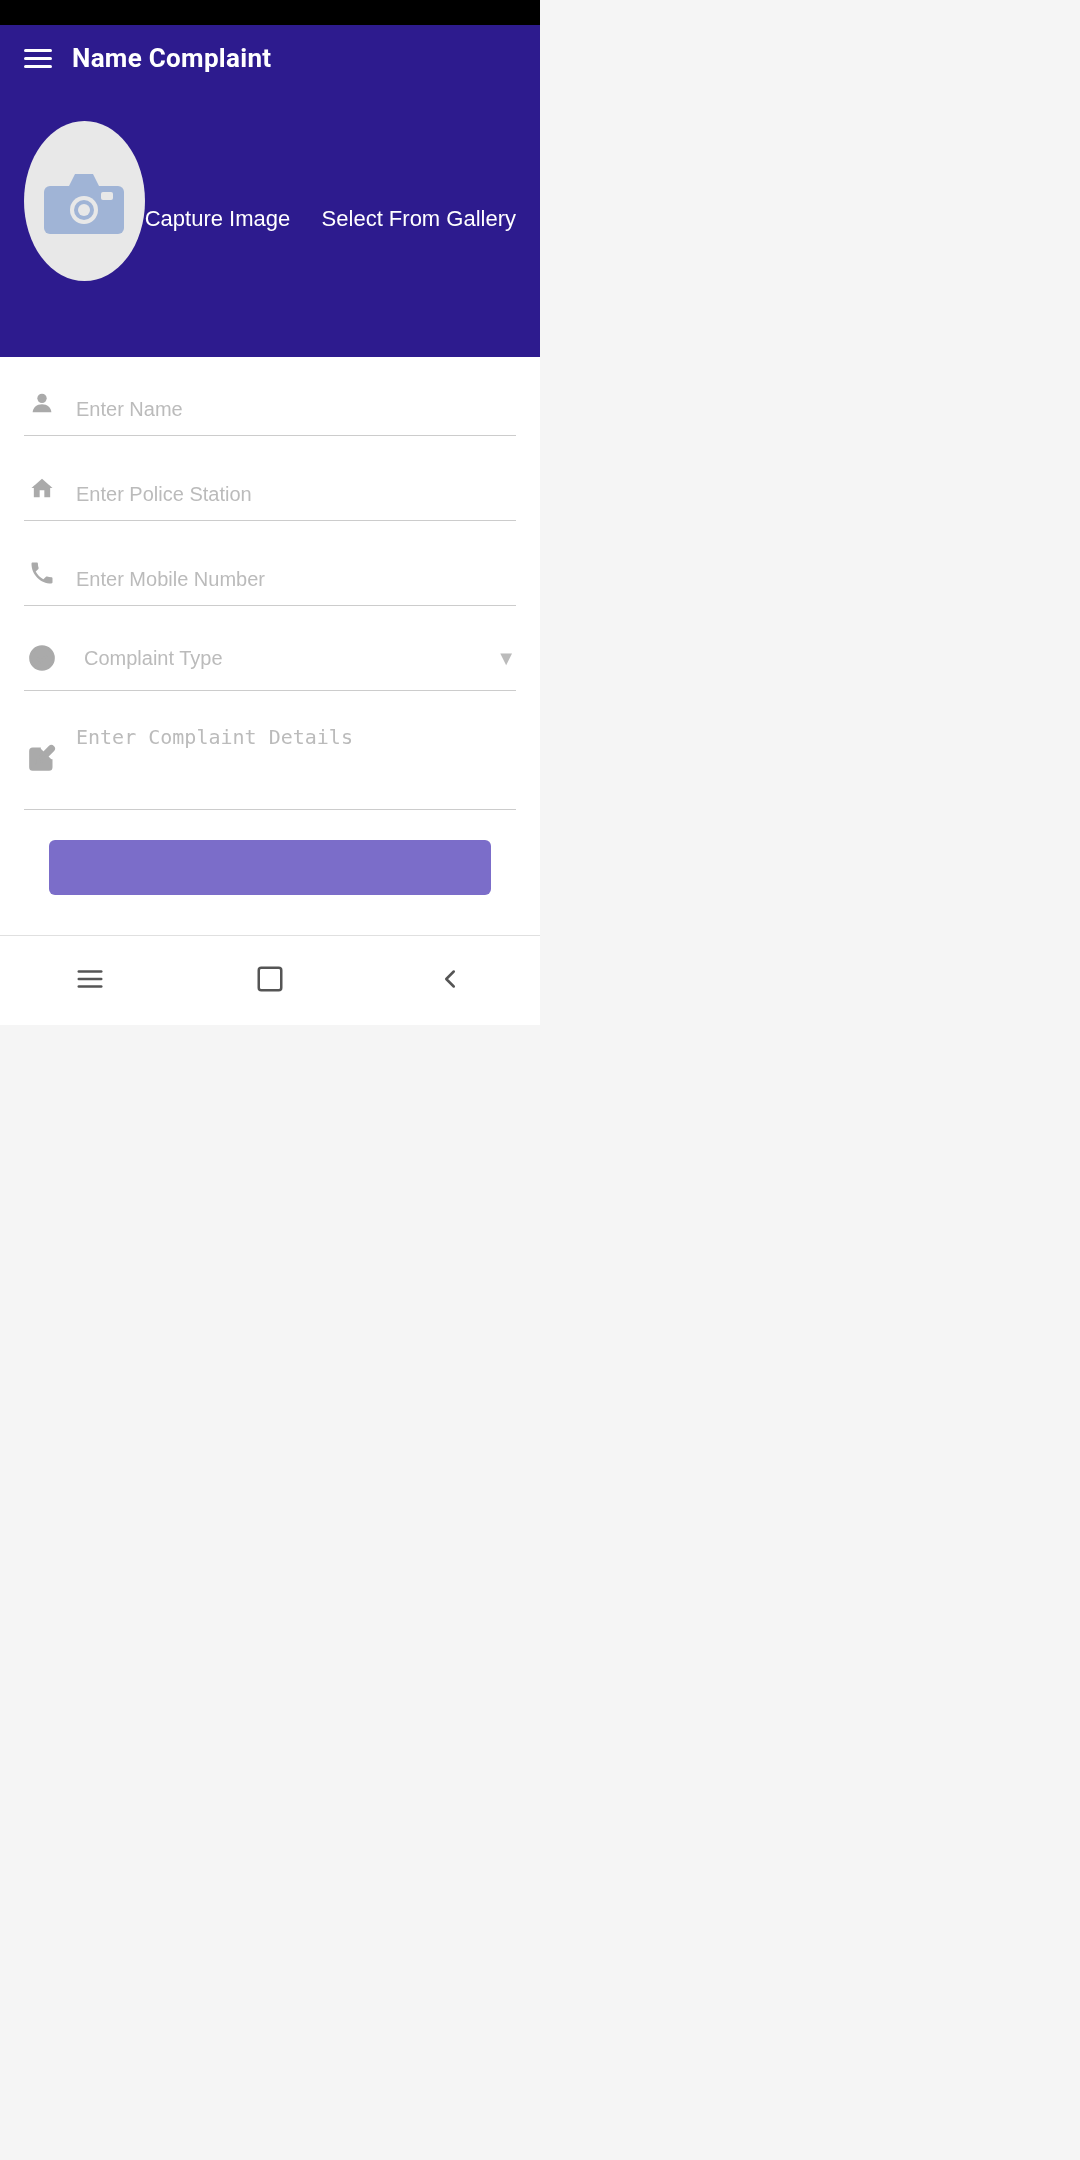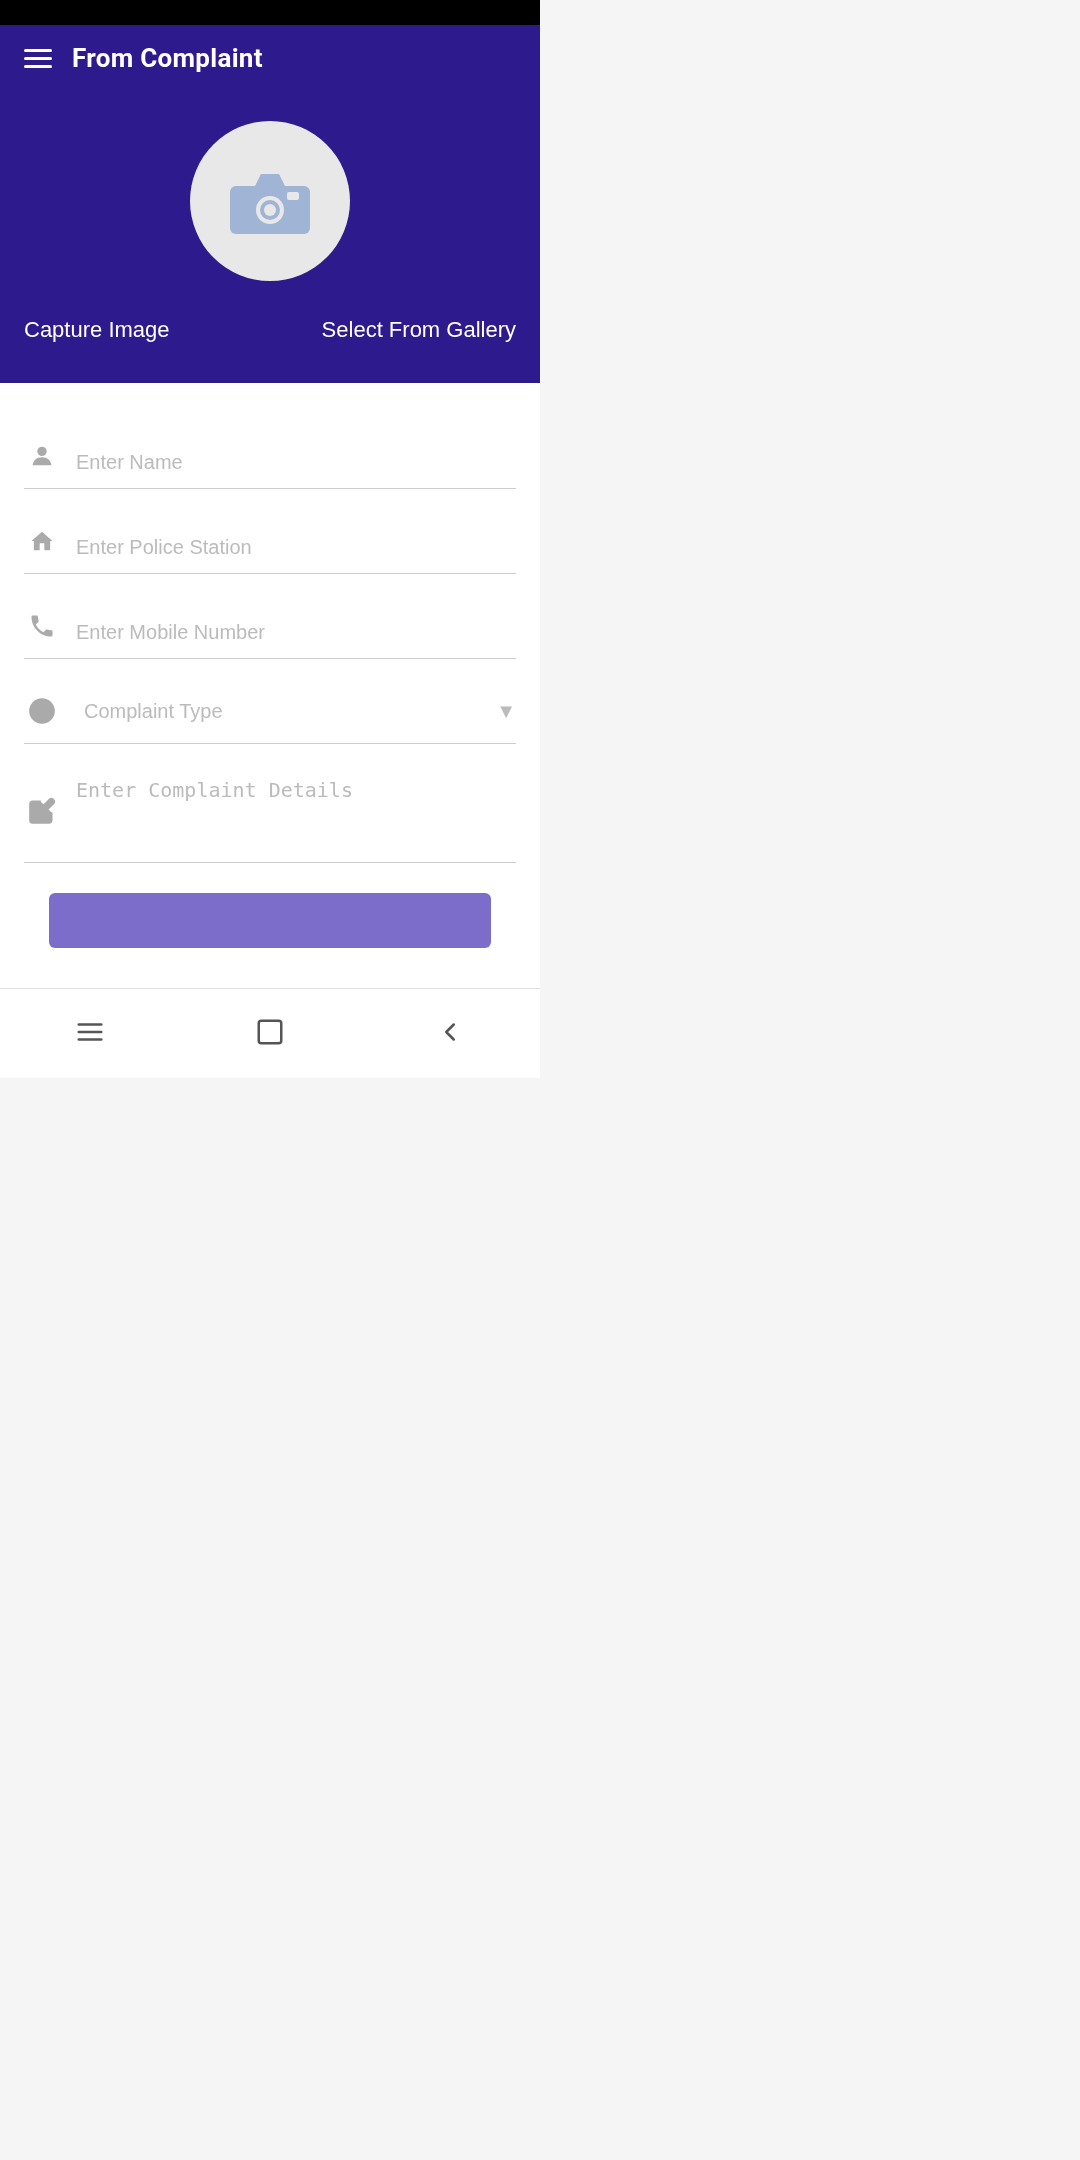--- a/index.html
+++ b/index.html
@@ -52,21 +52,21 @@
       color: #fff;
       font-size: 26px;
       font-weight: 700;
       letter-spacing: 0.3px;
     }
 
     
     .image-section {
       background: #2d1b8e;
       display: flex;
-      flex-direction: column;
+      flex-direction: row;
       align-items: center;
       padding: 30px 24px 40px;
       justify-content: center;
     }
 
     .camera-circle {
       width: 160px;
       height: 160px;
       border-radius: 50%;
       background: #e8e8e8;
@@ -95,21 +95,21 @@
       font-weight: 500;
       cursor: pointer;
       background: none;
       border: none;
       padding: 0;
     }
 
     
     .form-section {
       background: #fff;
-      padding: 31px 24px 30px;
+      padding: 4px 24px 30px;
     }
 
     .form-field {
       display: flex;
       align-items: flex-end;
       gap: 16px;
       padding: 24px 0 8px;
       border-bottom: 1px solid #ccc;
       margin-bottom: 10px;
     }
@@ -235,21 +235,21 @@
 <body>
 
 <div class="status-bar"></div>
 
 <div class="app-header">
   <div class="hamburger-icon">
     <span></span>
     <span></span>
     <span></span>
   </div>
-  <span class="header-title">From Complaint</span>
+  <span class="header-title">Name Complaint</span>
 </div>
 
 <div class="image-section">
   <div class="camera-circle">
 
     <svg viewBox="0 0 90 70" fill="none" xmlns="http://www.w3.org/2000/svg">
       <rect x="5" y="20" width="80" height="48" rx="6" fill="#a0b4d6"></rect>
       <path d="M30 20 L36 8 L54 8 L60 20" fill="#a0b4d6"></path>
       <circle cx="45" cy="44" r="14" fill="#e8e8e8"></circle>
       <circle cx="45" cy="44" r="10" fill="#a0b4d6"></circle>

